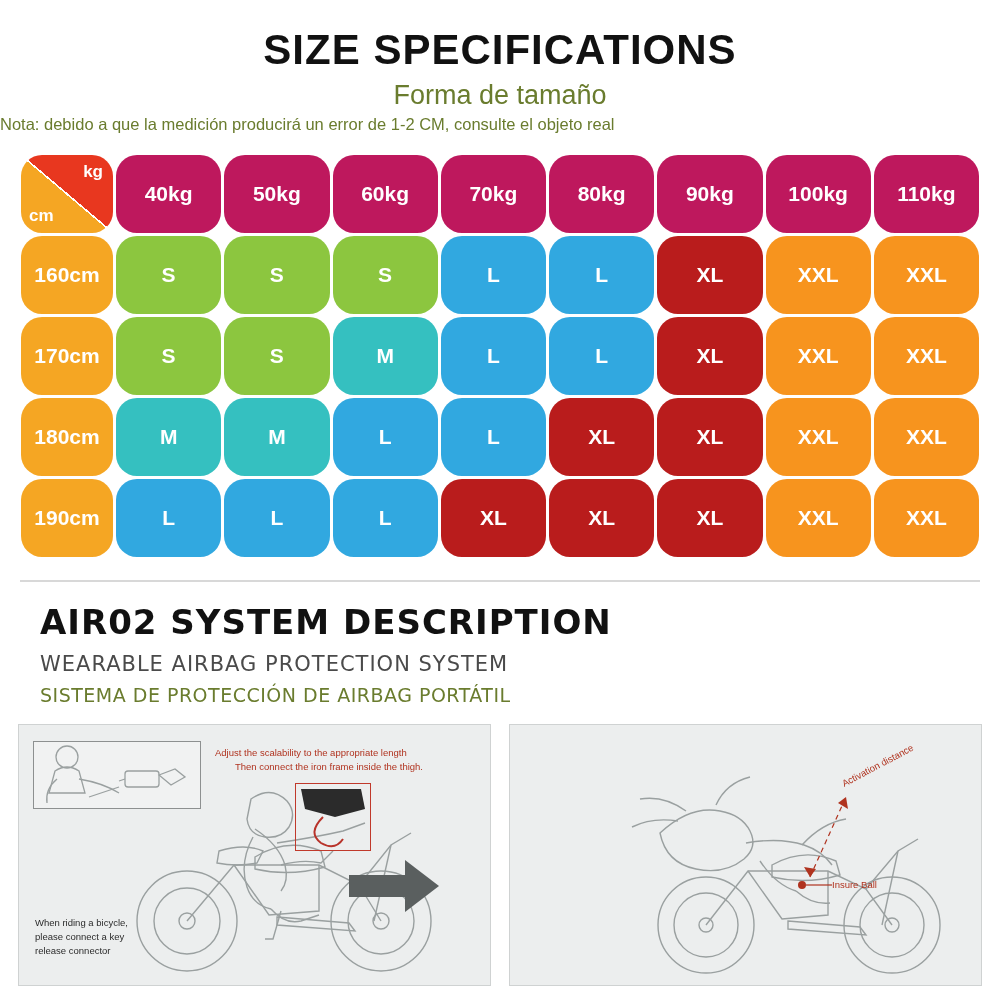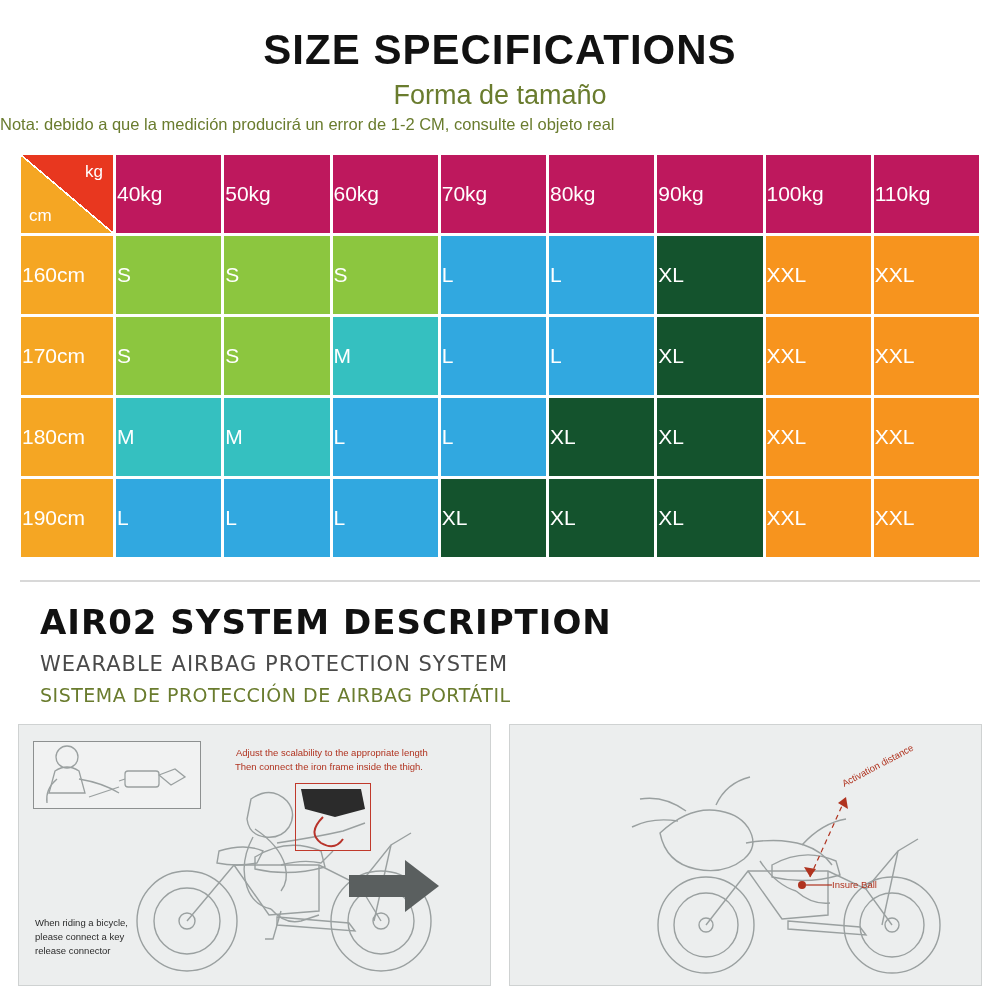--- a/index.html
+++ b/index.html
@@ -47,25 +47,26 @@
     width: 964px;
   }
   table.size-table {
     border-collapse: separate;
     border-spacing: 3px;
     width: 100%;
     table-layout: fixed;
   }
   table.size-table td {
     height: 78px;
-    text-align: left;
+    text-align: center;
     vertical-align: middle;
     color: #ffffff;
     font-size: 21px;
-    font-weight: normal;
+    font-weight: bold;
+    border-radius: 21px;
   }
   td.corner {
     background: linear-gradient(to top right, #f5a623 0 49.3%, #ffffff 49.3% 50.7%, #e8371f 50.7% 100%);
     position: relative;
     padding: 0;
     width: 92px;
   }
   td.corner .kg-lbl {
     position: absolute; top: 7px; right: 10px;
     font-size: 17px; color: #ffffff;
@@ -78,21 +79,21 @@
     background: #be185d;
     font-size: 20px;
   }
   td.rowhead {
     background: #f5a623;
     font-size: 20px;
   }
   td.s  { background: #8cc63f; }
   td.m  { background: #35c0c0; }
   td.l  { background: #31a8e0; }
-  td.xl { background: #14532d; }
+  td.xl { background: #b91c1c; }
   td.xxl{ background: #f7941e; }
 
   
   .divider {
     width: 960px;
     height: 2px;
     background: #d8d8d8;
     margin: 20px auto 0 auto;
   }
 
@@ -300,21 +301,21 @@
           <path d="M126 34 l16 -6 l10 8 l-14 8 z"></path>
           <path d="M86 40 l6 -2"></path>
           <path d="M56 56 l30 -10"></path>
         </g>
       </svg>
 
       <div class="fig-txt dark" style="left:16px; top:192px; width:180px;">When riding a bicycle,</div>
       <div class="fig-txt dark" style="left:16px; top:206px; width:180px;">please connect a key</div>
       <div class="fig-txt dark" style="left:16px; top:220px; width:180px;">release connector</div>
 
-      <div class="fig-txt red" style="left:217px; top:22px; width:250px;">Adjust the scalability to the appropriate length</div>
+      <div class="fig-txt red" style="left:196px; top:22px; width:250px;">Adjust the scalability to the appropriate length</div>
       <div class="fig-txt red" style="left:216px; top:36px; width:250px;">Then connect the iron frame inside the thigh.</div>
 
       <div class="red-box" style="left:276px; top:58px; width:76px; height:68px;"></div>
       <svg width="76" height="68" viewBox="0 0 76 68" style="position:absolute;left:276px;top:58px;">
         <path d="M6 6 L66 6 L70 26 L40 34 L10 26 z" fill="#2b2b2b"></path>
         <path d="M28 34 q-16 16 -2 26 q14 8 22 -4" stroke="#b8332a" fill="none" stroke-width="2"></path>
       </svg>
 
       <div class="arrow-tail" style="left:330px; top:150px; width:56px; height:22px;"></div>
       <div class="arrow-blk" style="left:386px; top:135px;"></div>

